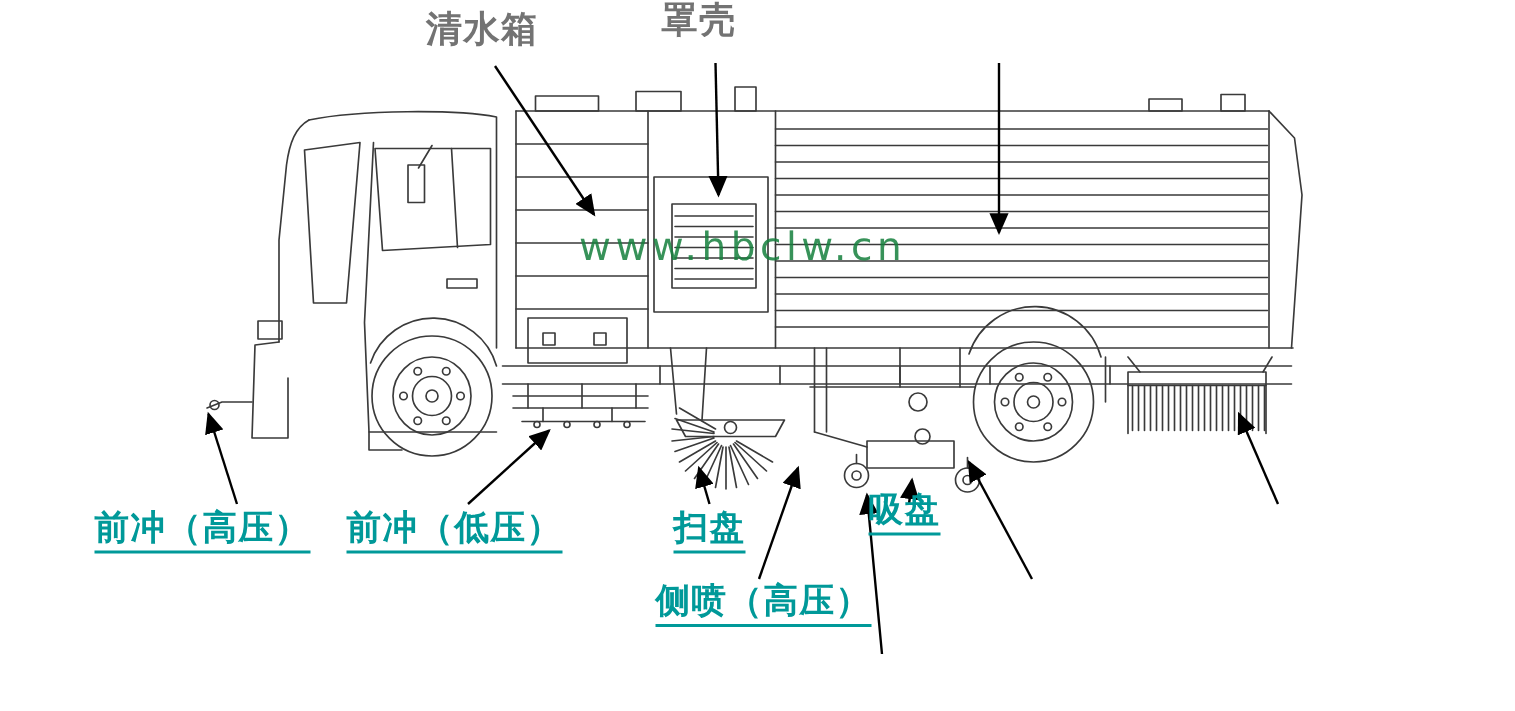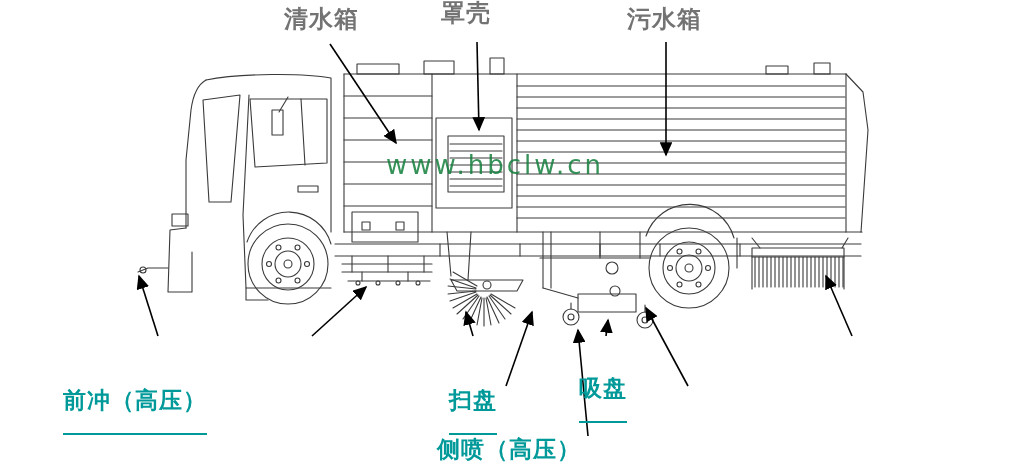--- a/index.html
+++ b/index.html
@@ -22,22 +22,21 @@
   .label-top{
     color:#737373;
     font-size:24px;
     letter-spacing:1px;
   }
   .label-bottom{
     color:#009999;
     font-size:23px;
     letter-spacing:1px;
     border-bottom:2px solid #009999;
-    padding-bottom:20px;
-    margin-top:48px;
+    padding-bottom:2px;
   }
   .watermark{
     position:absolute;
     left:386px;top:150px;
     font-size:26px;
     letter-spacing:3px;
     color:#15803d;
     opacity:.85;
   }
 </style>
@@ -192,22 +191,22 @@
       <line x1="606" y1="336" x2="608" y2="320" marker-end="url(#ah)"></line>
       <line x1="852" y1="336" x2="826" y2="276" marker-end="url(#ah)"></line>
       <line x1="506" y1="386" x2="532" y2="312" marker-end="url(#ah)"></line>
       <line x1="688" y1="386" x2="646" y2="308" marker-end="url(#ah)"></line>
       <line x1="588" y1="436" x2="578" y2="330" marker-end="url(#ah)"></line>
     </g>
   </svg>
 
   <div class="label label-top" style="left:284px;top:6px">清水箱</div>
   <div class="label label-top" style="left:441px;top:0">罩壳</div>
-  <div class="label label-top" style="left:627px;top:6px">污水箱</div>
 
   <div class="label label-bottom" style="left:63px;top:340px">前冲（高压）</div>
+  <div class="label label-bottom" style="left:231px;top:340px">前冲（低压）</div>
   <div class="label label-bottom" style="left:449px;top:340px">扫盘</div>
   <div class="label label-bottom" style="left:579px;top:328px">吸盘</div>
 
   <div class="label label-bottom" style="left:437px;top:389px">侧喷（高压）</div>
 
 
 </div>
 
 </body></html>

